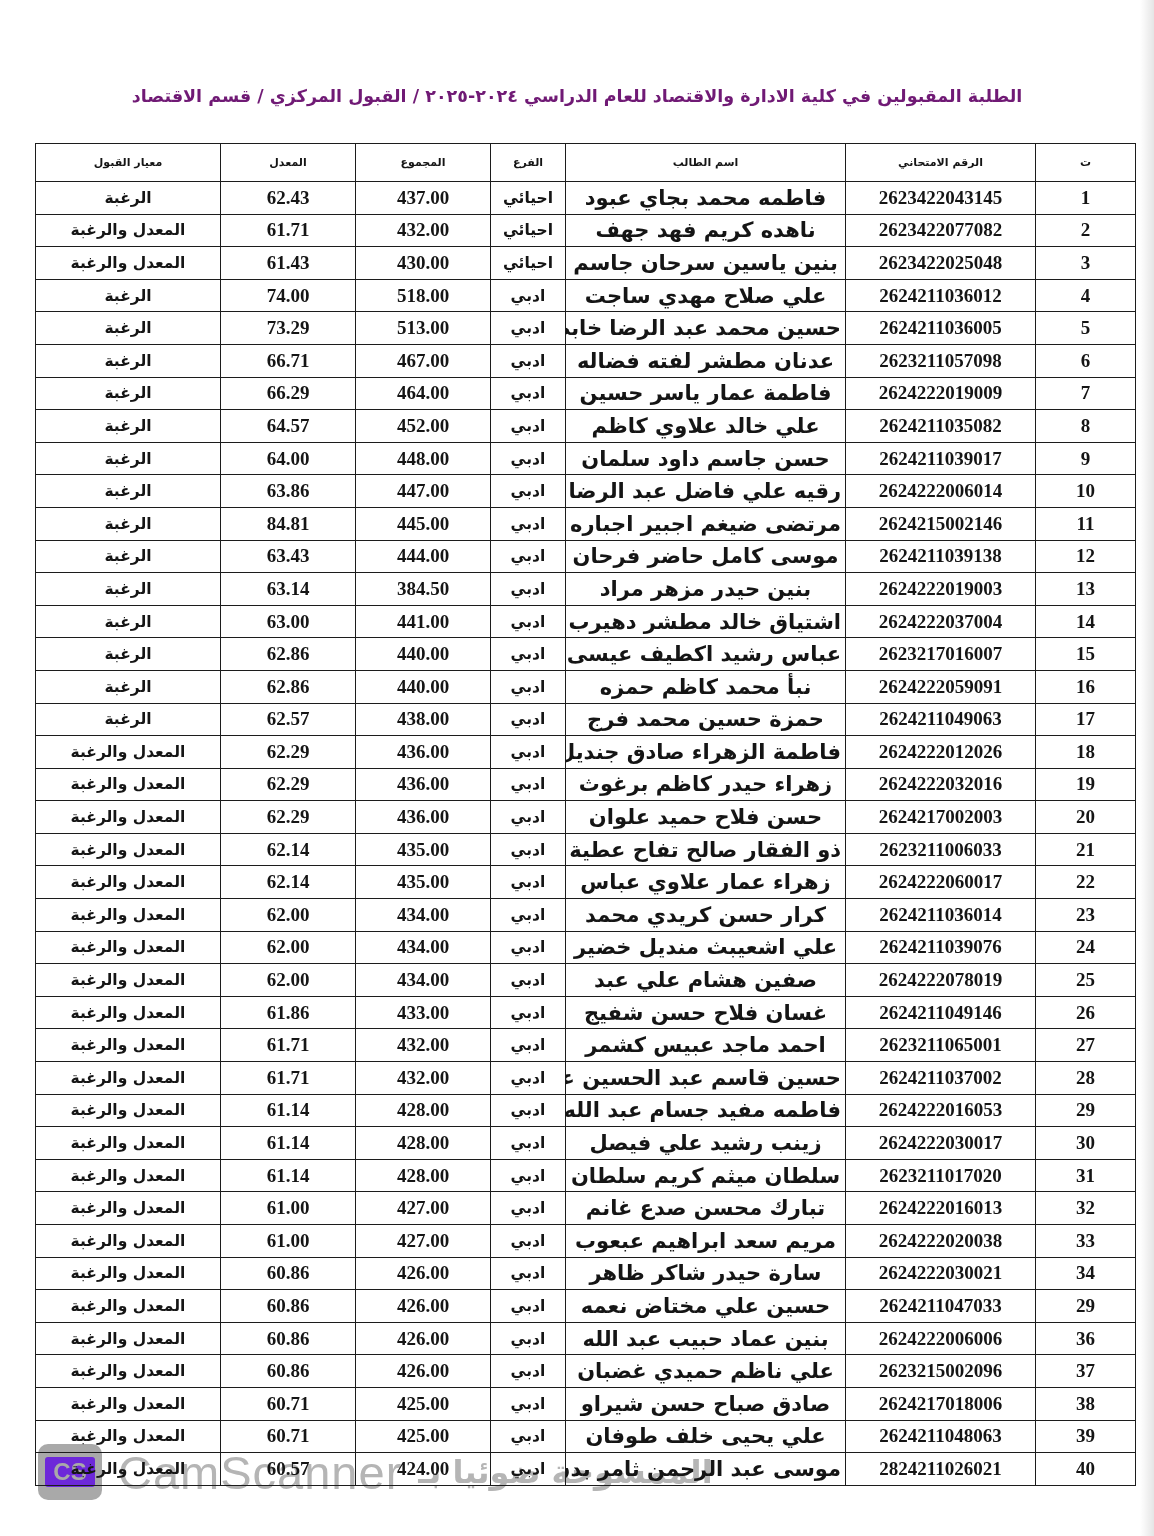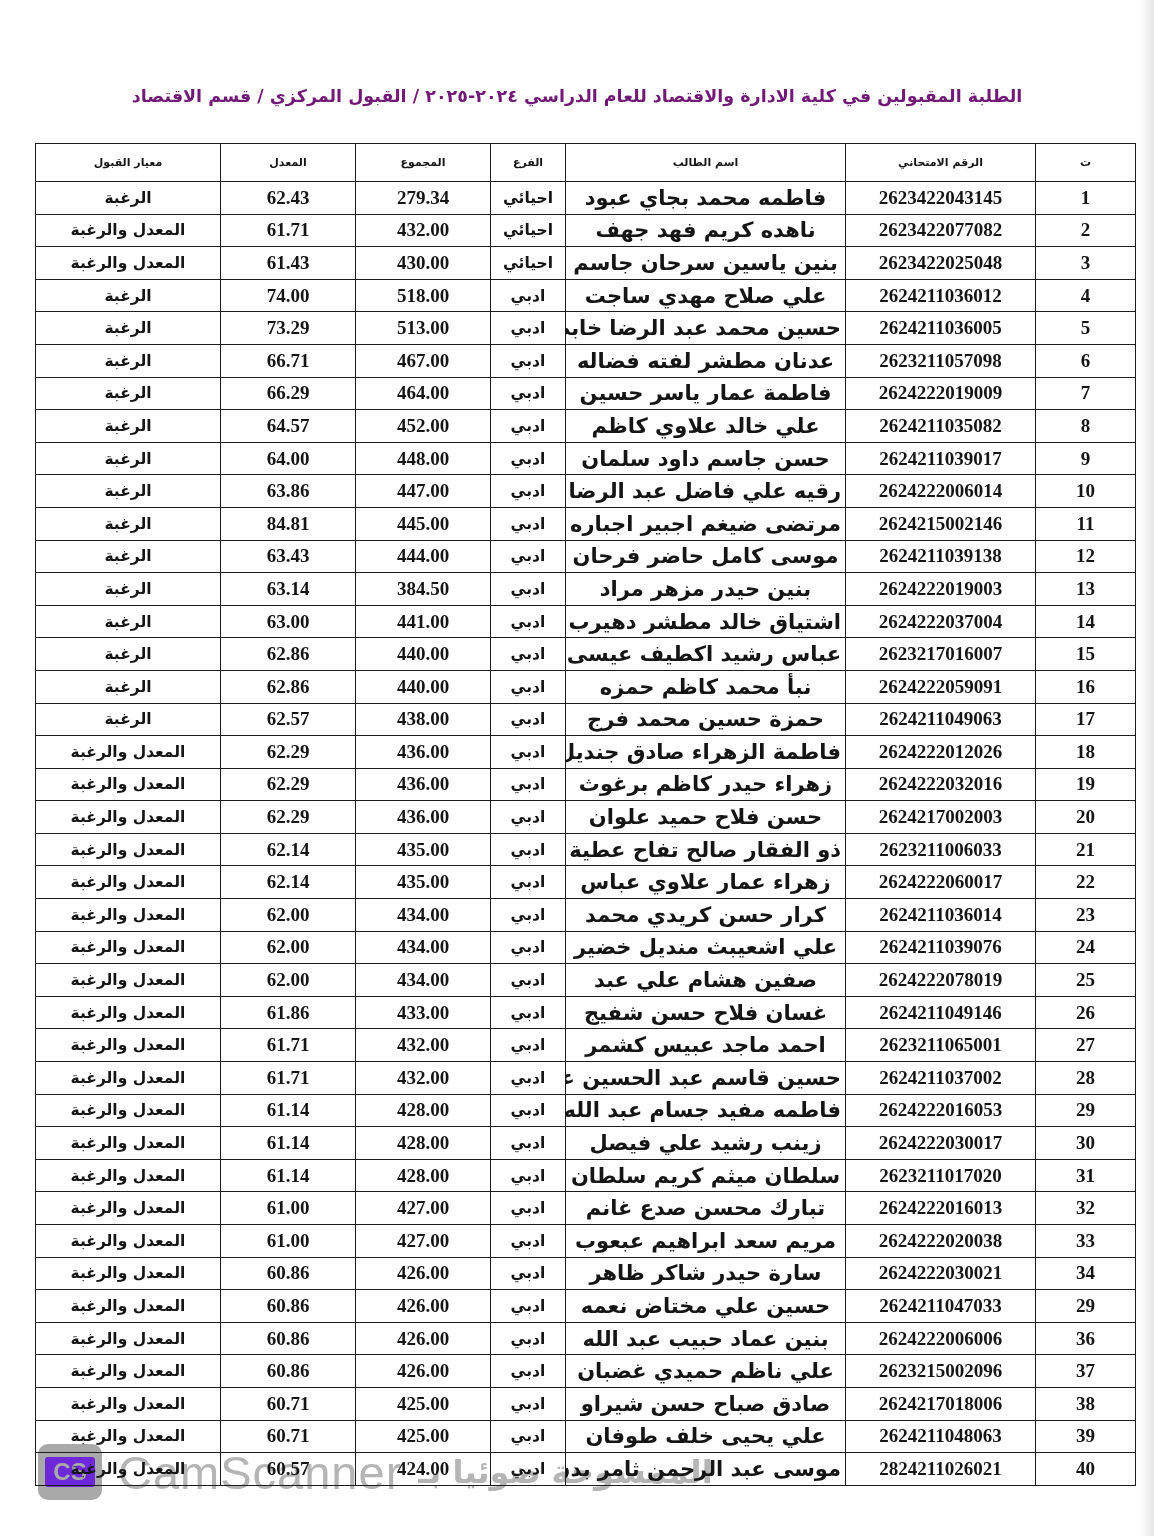--- a/index.html
+++ b/index.html
@@ -126,21 +126,21 @@
           <th class="num">المعدل</th>
           <th>معيار القبول</th>
         </tr>
     </thead>
     <tbody id="table-body">
         <tr>
           <td class="num">1</td>
           <td class="num">2623422043145</td>
           <td class="ar name-cell">فاطمه محمد بجاي عبود</td>
           <td class="ar">احيائي</td>
-          <td class="num">279.34</td>
+          <td class="num">437.00</td>
           <td class="num">62.43</td>
           <td class="ar">الرغبة</td>
         </tr>
         <tr>
           <td class="num">2</td>
           <td class="num">2623422077082</td>
           <td class="ar name-cell">ناهده كريم فهد جهف</td>
           <td class="ar">احيائي</td>
           <td class="num">432.00</td>
           <td class="num">61.71</td>

